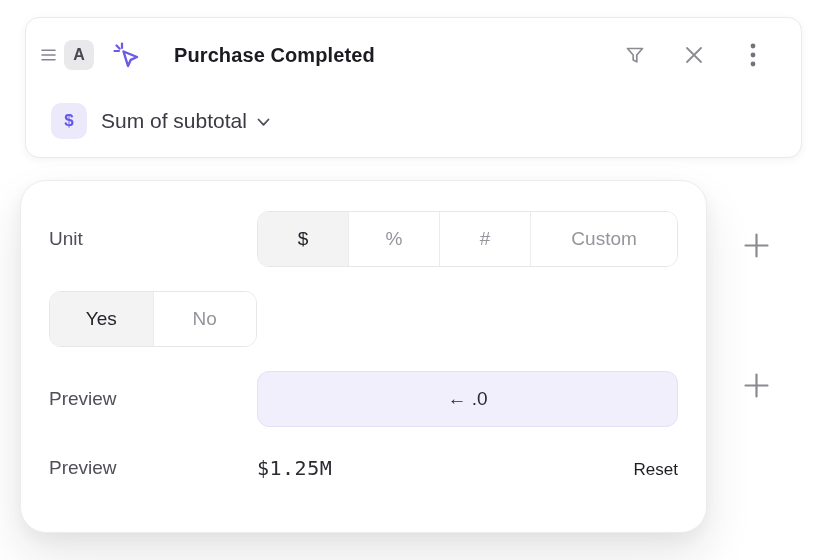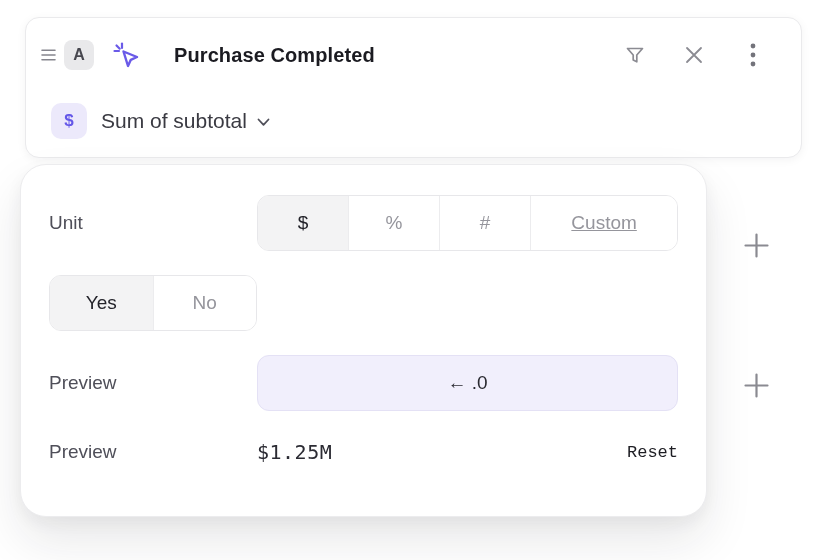--- a/index.html
+++ b/index.html
@@ -64,21 +64,21 @@
   .metric-label {
     margin-left: 14px;
     font-size: 21px;
     color: #3a3a42;
   }
   .metric-chevron { margin-left: 10px; display: flex; align-items: center; padding-top: 2px; cursor: pointer; }
 
   
   .format-panel {
     position: absolute;
-    left: 20px; top: 164px;
+    left: 20px; top: 180px;
     width: 687px; height: 353px;
     background: #ffffff;
     border: 1px solid #ececee;
     border-radius: 26px;
     box-shadow: 0 24px 48px rgba(30,30,40,0.10), 0 6px 16px rgba(30,30,40,0.05);
     padding: 30px 28px 0 28px;
   }
   .format-row {
     display: grid;
     grid-template-columns: 208px 1fr;
@@ -105,55 +105,55 @@
     border-left: 1px solid #ececee;
     cursor: pointer;
     background: #ffffff;
   }
   .seg:first-child { border-left: none; }
   .seg.selected {
     background: #f3f3f4;
     color: #23232a;
     font-weight: 500;
   }
-  .seg.seg-wide { flex: 1.62; text-decoration: underline; }
+  .seg.seg-wide { flex: 1.62; }
 
   .dec-group { display: flex; gap: 10px; height: 56px; }
   .dec-btn {
     flex: 1;
     display: flex; align-items: center; justify-content: center;
     font-size: 19px;
     color: #2a2a31;
     background: #ffffff;
     border: 1px solid #e6e6e9;
     border-radius: 12px;
     cursor: pointer;
   }
   .dec-btn.selected {
     background: #f1effc;
     border-color: #e4e1f5;
   }
 
   .preview-row { margin-top: 29px; margin-bottom: 0; }
   .preview-right {
-    display: flex; align-items: center; justify-content: space-between;
+    display: flex; align-items: flex-end; justify-content: space-between;
   }
   .preview-value {
     font-family: "DejaVu Sans Mono", monospace;
     font-size: 20px;
     color: #2b2b33;
     letter-spacing: 0.5px;
   }
   .reset-btn {
     font-size: 17px;
     font-weight: 500;
     color: #1d1d23;
     cursor: pointer;
     background: none; border: none;
-    font-family: Liberation Mono, monospace;
+    font-family: Liberation Sans, sans-serif;
   }
 
   
   .add-btn {
     position: absolute;
     width: 36px; height: 36px;
     display: flex; align-items: center; justify-content: center;
     cursor: pointer;
   }
   .add-btn-1 { left: 738px; top: 227px; }

